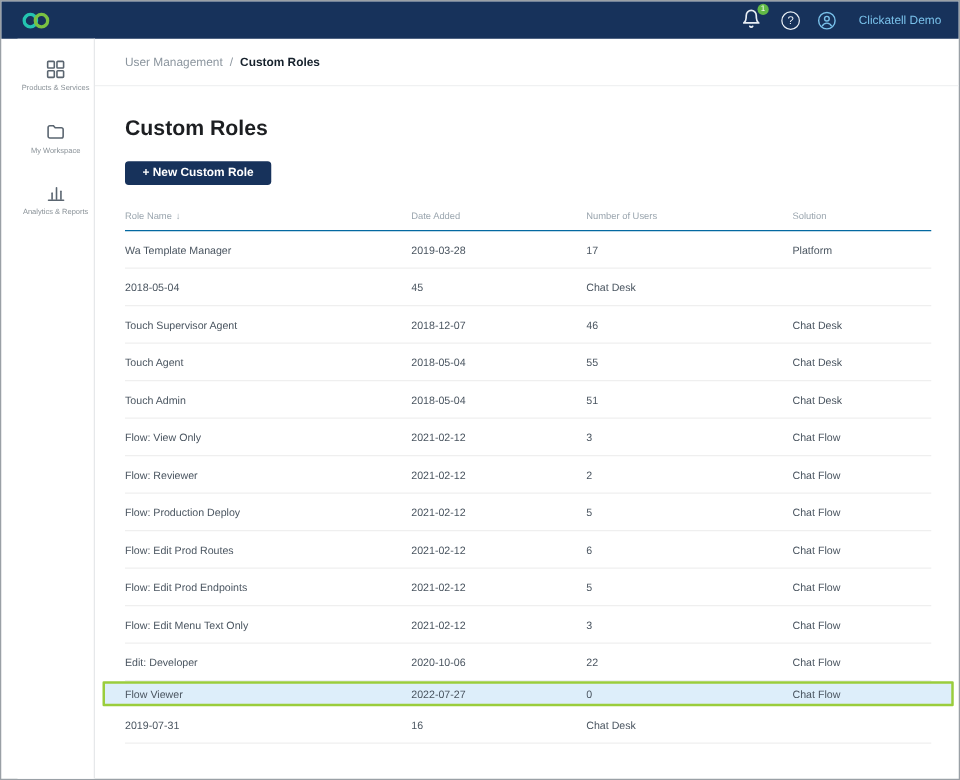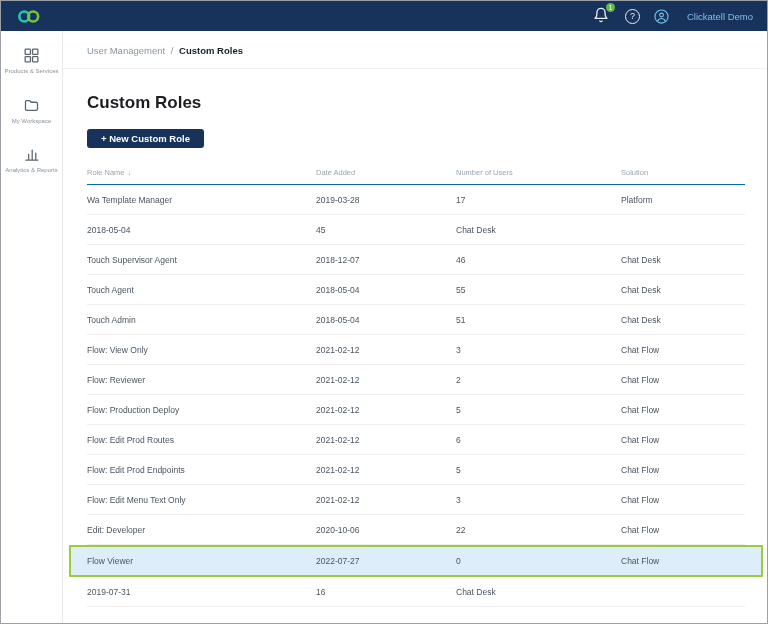--- a/index.html
+++ b/index.html
@@ -11,21 +11,21 @@
   .logo { display:flex; align-items:center; }
   .topbar-right { margin-left:auto; display:flex; align-items:center; gap:14px; }
   .bell-wrap { position:relative; width:18px; height:18px; cursor:pointer; }
   .badge { position:absolute; top:-4px; right:-4px; background:#61b946; color:#fff; font-size:6.5px;
            width:9px; height:9px; border-radius:50%; display:flex; align-items:center; justify-content:center; }
   .help-circle { width:15px; height:15px; border:1.3px solid #e8eef5; border-radius:50%; color:#e8eef5;
                  font-size:9px; display:flex; align-items:center; justify-content:center; cursor:pointer; }
   .user-chip { display:flex; align-items:center; gap:18px; color:#79c1ea; font-size:9.5px; cursor:pointer; }
 
   
-  .body-wrap { display:flex; height:594px; }
+  .body-wrap { display:flex; height:594px;margin-left:13px; }
   .sidebar { width:62px; border-right:1px solid #e6e8ea; background:#fff; padding-top:16px;
              display:flex; flex-direction:column; align-items:center; gap:22px; flex-shrink:0; }
   .side-item { display:flex; flex-direction:column; align-items:center; gap:4px; cursor:pointer; width:100%; }
   .side-item .lbl { font-size:6px; color:#8a9298; text-align:center; line-height:1.1; }
 
   .content { flex:1; overflow:hidden; }
   .breadcrumb-bar { padding:14px 0 12px 24px; font-size:9.5px; border-bottom:1px solid #f0f1f2; }
   .crumb-parent { color:#8b959e; }
   .crumb-sep { color:#8b959e; margin:0 3px; }
   .crumb-current { color:#16212c; font-weight:bold; }
@@ -36,21 +36,21 @@
 
   
   .table { margin:14px 22px 0 24px; }
   .thead { display:grid; grid-template-columns:229px 140px 165px 1fr; padding:6px 0 7px 0;
            border-bottom:1px solid #0369a1; }
   .hcell { font-size:7.5px; color:#9aa5ae; }
   .sort-arrow { font-size:7.5px; color:#9aa5ae; margin-left:3px; }
   .trow { display:grid; grid-template-columns:229px 140px 165px 1fr; align-items:center; height:30px;
           border-bottom:1px solid #efefef; cursor:pointer; }
   .tcell { font-size:8.5px; color:#4a5560; white-space:nowrap; overflow:hidden; }
-  .trow.hl { background:#ddeefa; border:2px solid #9acd3c; height:32px;
+  .trow.hl { background:#ddeefa; border:2px solid #9acd3c; height:20px;
              margin:0 -18px; padding:0 16px; border-radius:1px; }
 </style>
 </head>
 <body>
 
 <div class="page">
 
   <div class="topbar">
     <div class="logo">
       <svg width="24" height="15" viewBox="0 0 46 28">

